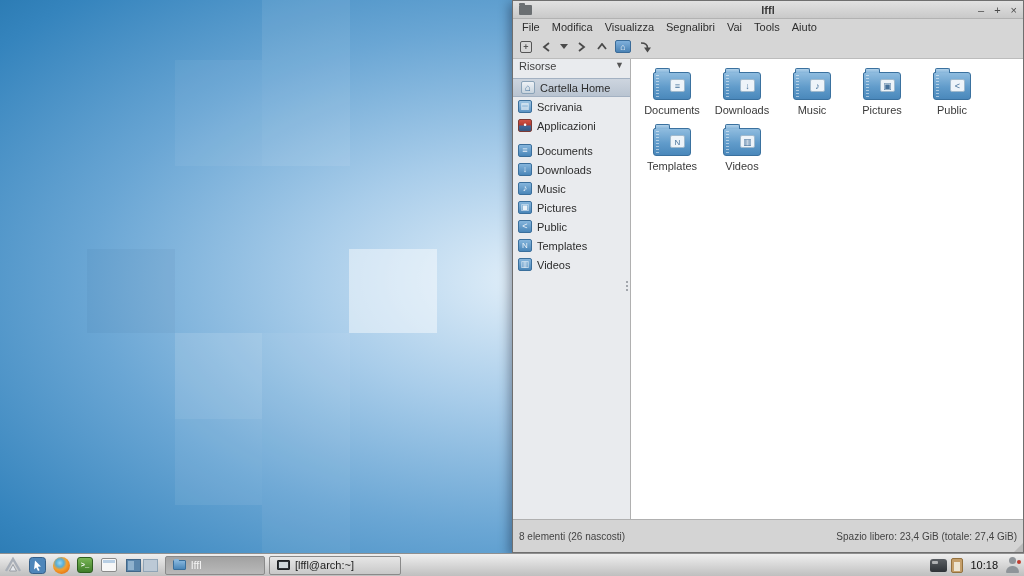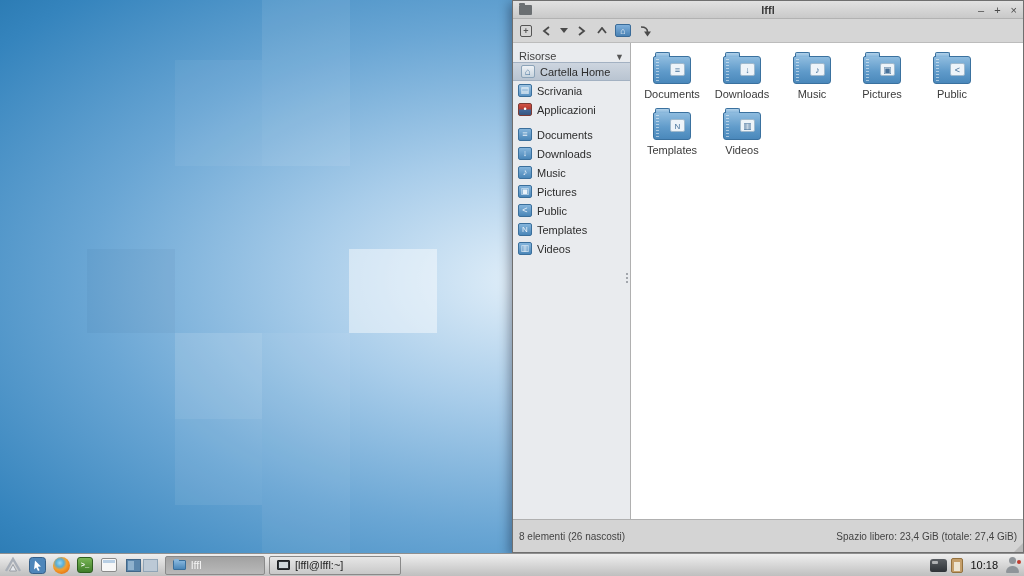--- a/index.html
+++ b/index.html
@@ -44,21 +44,21 @@
   .drop { width:10px; }
   .homebtn { width:16px; height:13px; border-radius:2px; background:linear-gradient(#7fb0dc,#4a82b4);
     border:1px solid #3a6b98; color:#fff; font-size:9px; line-height:12px; text-align:center; }
   .pathentry { flex:1; height:18px; border:1px solid #979ca1; border-radius:3px; background:#fff;
     font-family:"Liberation Sans", sans-serif; font-size:11px; color:#222; padding:0 5px; outline:none; }
 
   .wbody { flex:1; display:flex; min-height:0; }
 
   
   .sidebar { width:118px; background:#e9ebee; border-right:1px solid #b0b0b0; position:relative; padding-top:1px; }
-  .shead { height:18px; display:flex; align-items:flex-end; padding:0 6px; font-size:11px; color:#3f3f3f;border-radius:9px; }
+  .shead { height:18px; display:flex; align-items:flex-start; padding:0 6px; font-size:11px; color:#3f3f3f;border-radius:9px; }
   .shead .caret { margin-left:auto; font-size:9px; color:#555; }
   .srow { height:19px; display:flex; align-items:center; gap:5px; padding-left:5px; font-size:11px; color:#2c2c2c; }
   .srow[data-selected="true"] { background:linear-gradient(#cdd5df,#b9c4d1); border-top:1px solid #a3b1c2; border-bottom:1px solid #a3b1c2;padding-left:8px; }
   .srow.sep { margin-top:6px; }
   .si { width:14px; height:13px; border-radius:2px; flex:0 0 auto; position:relative;
     display:flex; align-items:center; justify-content:center; font-size:9px; line-height:13px; }
   .srow[data-icon^="folder"] .si { background:linear-gradient(#85b5dc,#4a86b8); border:1px solid #3a6f9c; color:#eaf2f9; }
   .srow[data-icon="home"] .si { background:linear-gradient(#eef2f6,#c8d4de); border:1px solid #8ba3b8; color:#3f6e9a; font-size:10px; }
   .srow[data-icon="home"] .si::before { content:"⌂"; }
   .srow[data-icon="desktop"] .si { background:linear-gradient(#9cc3e2,#5b93c3); border:1px solid #3a6f9c; color:#fff; }
@@ -163,20 +163,29 @@
     <div class="titlebar">
       <span class="wicon"></span>
       <span class="title">lffl</span>
       <span class="controls">
         <span>–</span>
         <span>+</span>
         <span>×</span>
       </span>
     </div>
 
+    <div class="menubar">
+      <span class="mitem">File</span>
+      <span class="mitem">Modifica</span>
+      <span class="mitem">Visualizza</span>
+      <span class="mitem">Segnalibri</span>
+      <span class="mitem">Vai</span>
+      <span class="mitem">Tools</span>
+      <span class="mitem">Aiuto</span>
+    </div>
 
     <div class="toolbar">
       <span class="tbtn">
           <span class="newtab">+</span>
         </span>
       <span class="tbtn">
         <svg class="chev" width="10" height="10">
             <polyline points="7,1 2,5 7,9" fill="none" stroke="#4a4a4a" stroke-width="1.8"></polyline>
           </svg>
       </span>
@@ -337,21 +346,21 @@
     <span class="pager">
       <span class="ws active"></span>
       <span class="ws idle"></span>
     </span>
     <span class="task pressed">
       <span class="minifolder"></span>
       <span>lffl</span>
     </span>
     <span class="task normal">
       <span class="minimon"></span>
-      <span>[lffl@lffl:~]</span>
+      <span>[lffl@arch:~]</span>
     </span>
     <span class="spacer"></span>
     <span class="tray">
       <span class="devicon"></span>
       <span class="clipicon"></span>
       <span class="clock">10:18</span>
       <span class="user">
           <i></i>
         </span>
     </span>

